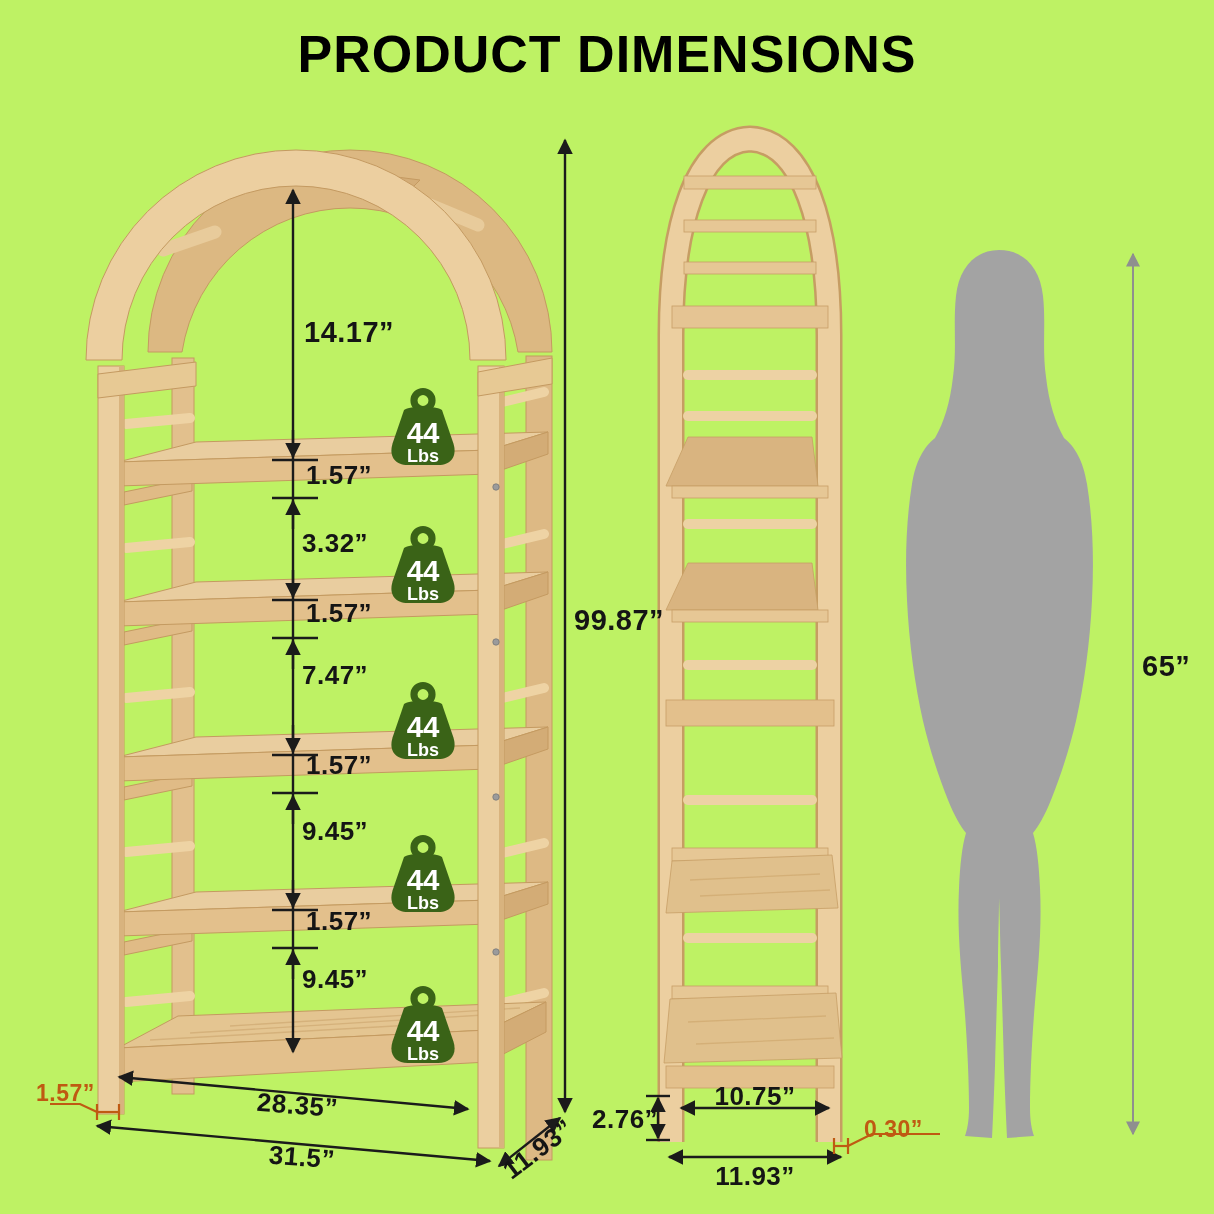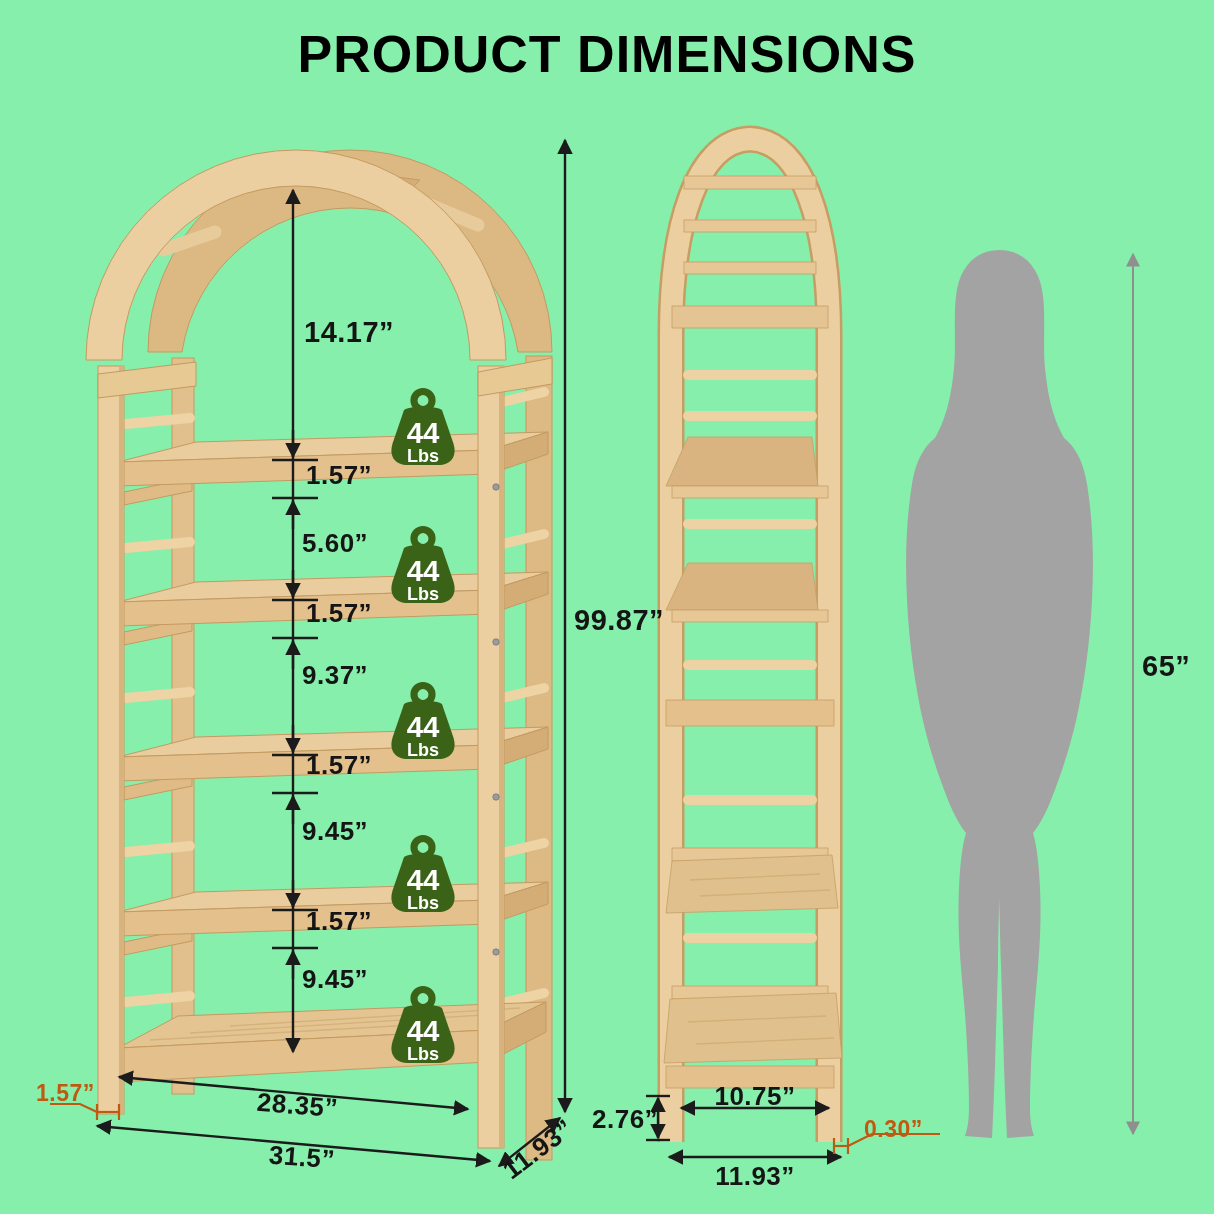--- a/index.html
+++ b/index.html
@@ -1,16 +1,16 @@
 <!DOCTYPE html>
 <html><head>
 <meta charset="utf-8">
 <style>
   html,body{margin:0;padding:0;background:#ffffff;}
-  .canvas{position:relative;width:1214px;height:1214px;background:#86efac;overflow:hidden;
+  .canvas{position:relative;width:1214px;height:1214px;background:#bef264;overflow:hidden;
           font-family:"Liberation Sans",sans-serif;}
   .title{position:absolute;top:24px;left:0;right:0;text-align:center;
          font-weight:900;font-size:52px;letter-spacing:1px;color:#000;}
   .scene{position:absolute;left:0;top:0;}
   .dim{position:absolute;font-weight:700;font-size:26px;line-height:1;color:#151515;
        letter-spacing:.5px;white-space:nowrap;}
   .dim.big{font-size:29px;}
   .dim.orange{color:#bf5a12;font-size:23px;}
   .dim.ctr{text-align:center;}
   .badge{position:absolute;}
@@ -244,23 +244,23 @@
   </svg>
   <svg class="badge" style="left:386px;top:984px" width="74" height="84" viewBox="0 0 78 88">
     <circle cx="39" cy="15" r="9.5" fill="none" stroke="#3a6317" stroke-width="7.5"></circle>
     <path d="M19,25 C25,20.5 53,20.5 59,25 L71,60 C75.5,74 68,83 55,83 L23,83 C10,83 2.5,74 7,60 Z" fill="#3a6317"></path>
     <text x="39" y="60" text-anchor="middle" font-size="31">44</text>
     <text x="39" y="80" text-anchor="middle" font-size="19">Lbs</text>
   </svg>
 
   <div class="dim big" style="left:304px;top:318px">14.17”</div>
   <div class="dim" style="left:306px;top:462px">1.57”</div>
-  <div class="dim" style="left:302px;top:530px">5.60”</div>
+  <div class="dim" style="left:302px;top:530px">3.32”</div>
   <div class="dim" style="left:306px;top:600px">1.57”</div>
-  <div class="dim" style="left:302px;top:662px">9.37”</div>
+  <div class="dim" style="left:302px;top:662px">7.47”</div>
   <div class="dim" style="left:306px;top:752px">1.57”</div>
   <div class="dim" style="left:302px;top:818px">9.45”</div>
   <div class="dim" style="left:306px;top:908px">1.57”</div>
   <div class="dim" style="left:302px;top:966px">9.45”</div>
   <div class="dim big" style="left:574px;top:606px">99.87”</div>
   <div class="dim orange" style="left:36px;top:1082px">1.57”</div>
   <div class="dim ctr" style="left:240px;top:1092px;width:115px;transform:rotate(4.5deg)">28.35”</div>
   <div class="dim ctr" style="left:252px;top:1144px;width:100px;transform:rotate(4.5deg)">31.5”</div>
   <div class="dim ctr" style="left:478px;top:1136px;width:120px;transform:rotate(-37deg)">11.93”</div>
 

